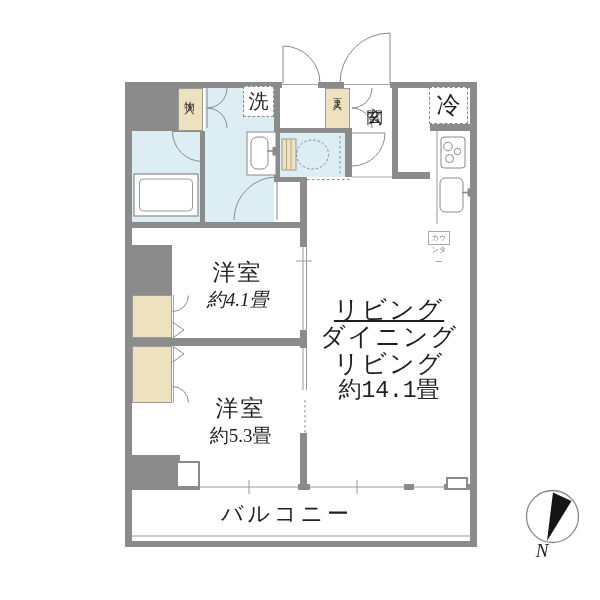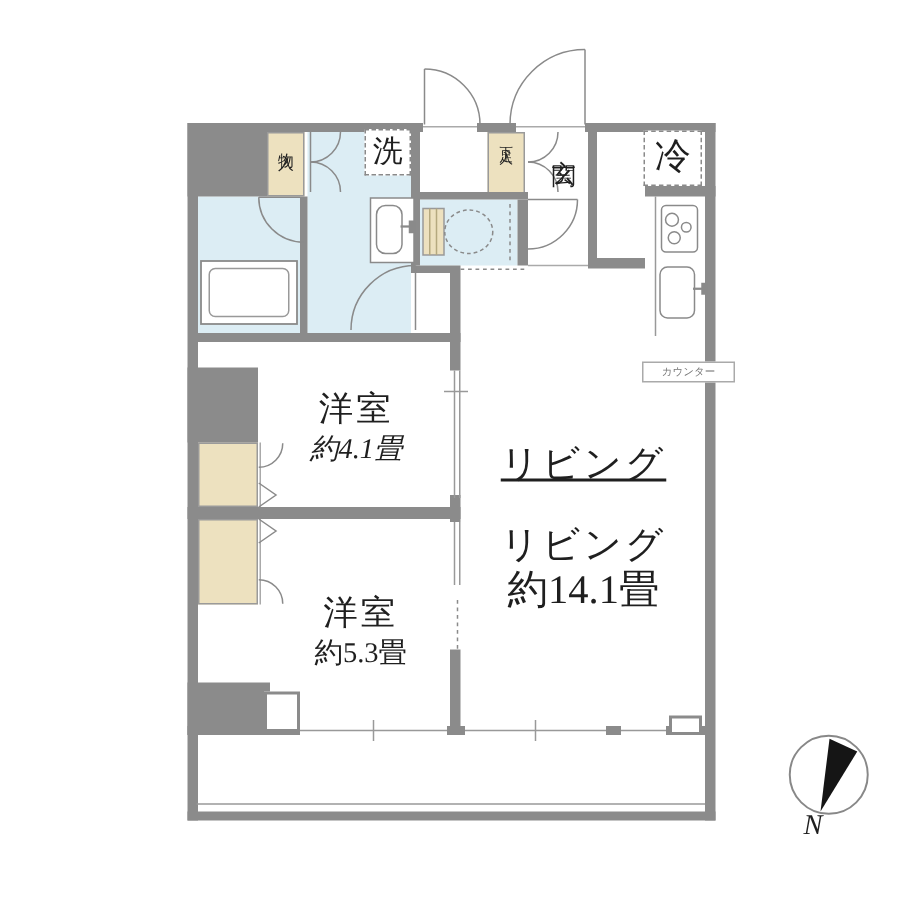--- a/index.html
+++ b/index.html
@@ -171,21 +171,23 @@
   <div class="lbl vtext" style="left:332px;top:91px;font-size:9px;letter-spacing:1px;">下足入</div>
   <div class="lbl vtext" style="left:366px;top:94px;font-size:16px;letter-spacing:3px;">玄関</div>
 
   <div class="lbl" style="left:155px;top:261px;width:165px;font-size:23px;letter-spacing:2px;">洋室</div>
   <div class="lbl" style="left:155px;top:290px;width:165px;font-size:19px;font-style:italic;">約4.1畳</div>
 
   <div class="lbl" style="left:158px;top:397px;width:165px;font-size:23px;letter-spacing:2px;">洋室</div>
   <div class="lbl" style="left:158px;top:426px;width:165px;font-size:19px;">約5.3畳</div>
 
   <div class="lbl" style="left:294px;top:297px;width:190px;font-size:25px;letter-spacing:2px;text-decoration:underline;">リビング</div>
+  <div class="lbl" style="left:294px;top:324px;width:190px;font-size:25px;letter-spacing:2px;">ダイニング</div>
   <div class="lbl" style="left:294px;top:351px;width:190px;font-size:25px;letter-spacing:2px;">リビング</div>
-  <div class="lbl" style="left:294px;top:379px;width:190px;font-size:27px;">約14.1畳</div>
+  <div class="lbl" style="left:294px;top:379px;width:190px;font-size:23px;font-family:Liberation Mono, monospace;">約14.1畳</div>
 
+  <div class="lbl" style="left:187px;top:502px;width:200px;font-size:22px;letter-spacing:4px;">バルコニー</div>
 
-  <div class="counterlbl" style="left:428px;top:241px;width:62px;height:14px;">カウンター</div>
+  <div class="counterlbl" style="left:428px;top:231px;width:22px;height:14px;">カウンター</div>
 
   <div class="lbl" style="left:529px;top:541px;width:26px;font-size:19px;font-style:italic;">N</div>
 
 </div>
 
 </body></html>

